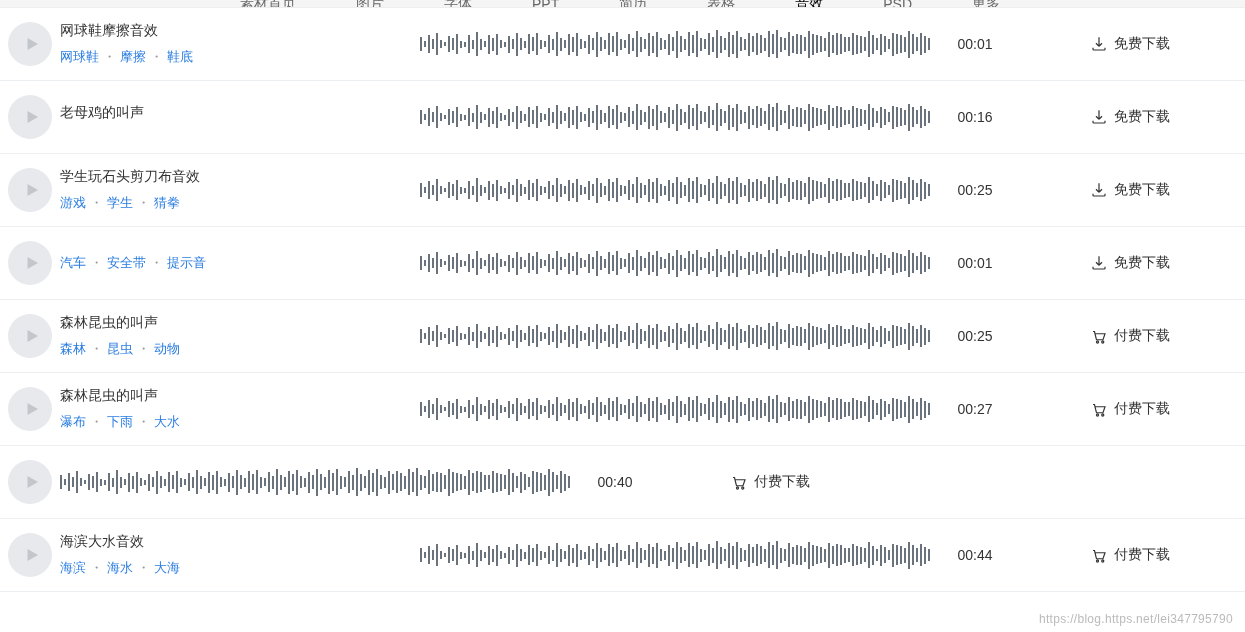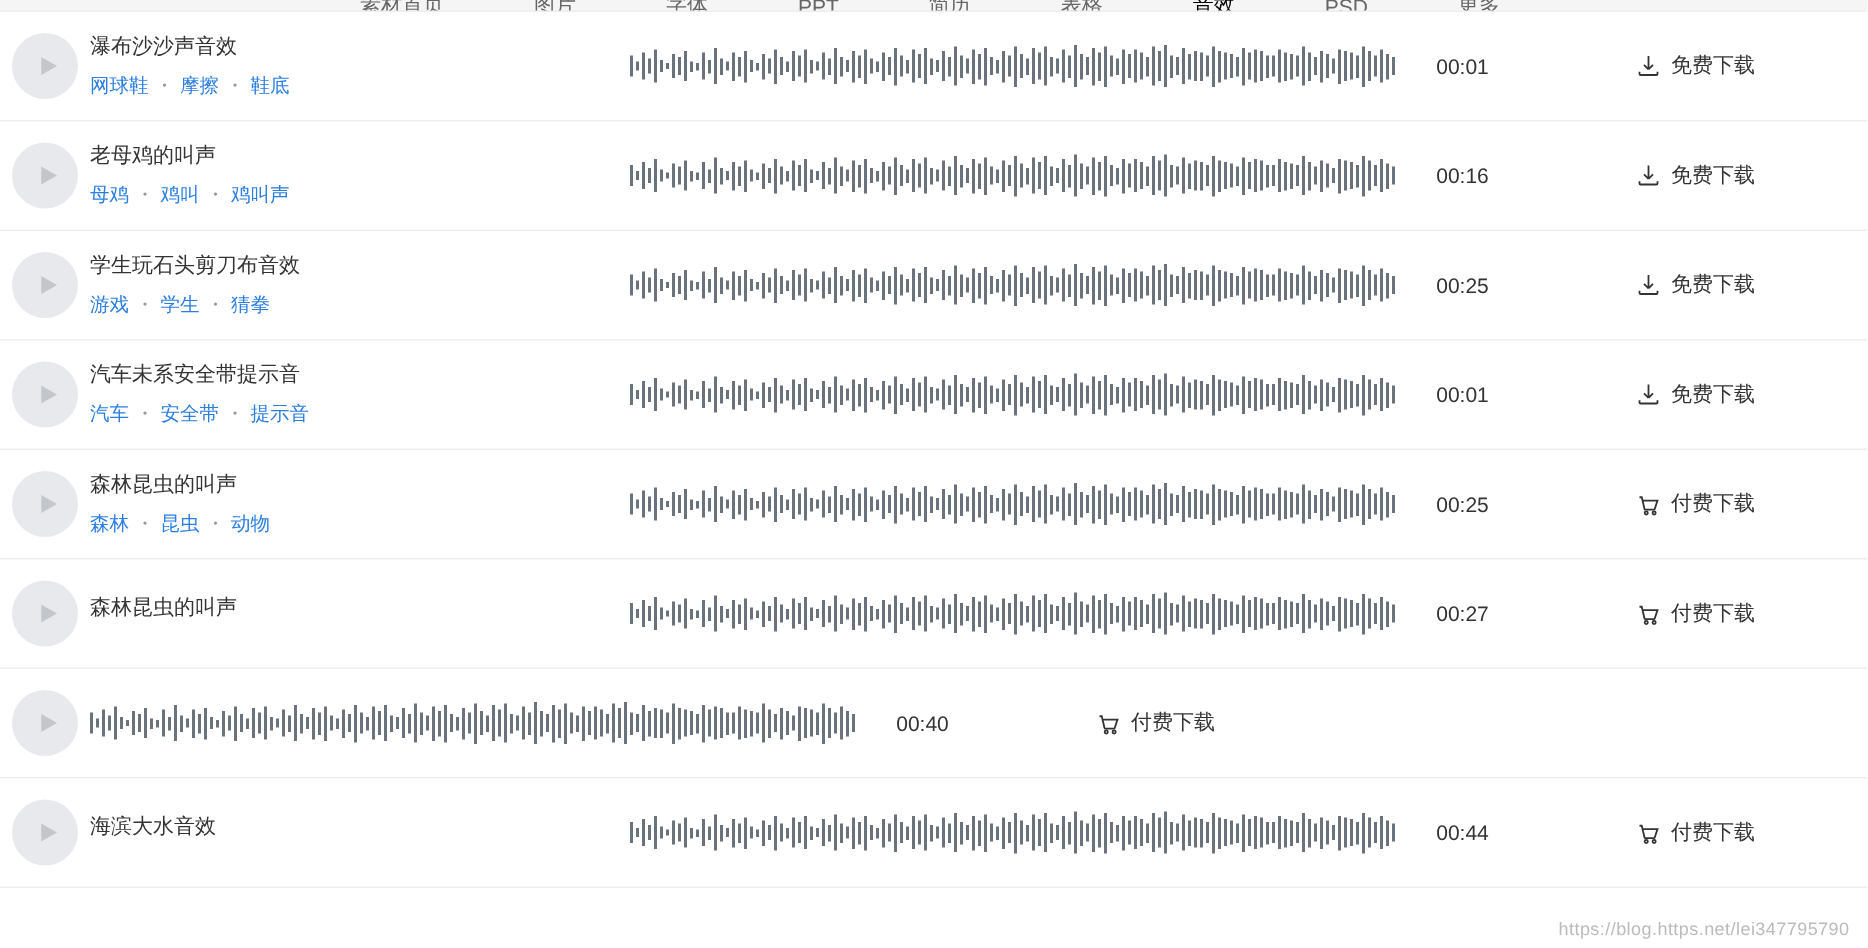--- a/index.html
+++ b/index.html
@@ -43,21 +43,21 @@
 <div class="list">
     <div class="row">
       <div class="play-col">
         <div class="play-btn">
           <svg viewBox="0 0 24 24">
             <path d="M6 4l14 8-14 8z"></path>
           </svg>
         </div>
       </div>
       <div class="info-col">
-        <div class="title">瀑布沙沙声音效</div>
+        <div class="title">网球鞋摩擦音效</div>
         <div class="tags"><span class="tag">网球鞋</span><span class="sep">・</span><span class="tag">摩擦</span><span class="sep">・</span><span class="tag">鞋底</span></div>
       </div>
       <div class="wave-col">
         <div class="wave">
           <div style="height: 14px;"></div>
           <div style="height: 6px;"></div>
           <div style="height: 18px;"></div>
           <div style="height: 10px;"></div>
           <div style="height: 22px;"></div>
           <div style="height: 8px;"></div>
@@ -197,21 +197,20 @@
     <div class="row">
       <div class="play-col">
         <div class="play-btn">
           <svg viewBox="0 0 24 24">
             <path d="M6 4l14 8-14 8z"></path>
           </svg>
         </div>
       </div>
       <div class="info-col">
         <div class="title">老母鸡的叫声</div>
-        <div class="tags"><span class="tag">母鸡</span><span class="sep">・</span><span class="tag">鸡叫</span><span class="sep">・</span><span class="tag">鸡叫声</span></div>
       </div>
       <div class="wave-col">
         <div class="wave">
           <div style="height: 14px;"></div>
           <div style="height: 6px;"></div>
           <div style="height: 18px;"></div>
           <div style="height: 10px;"></div>
           <div style="height: 22px;"></div>
           <div style="height: 8px;"></div>
           <div style="height: 4px;"></div>
@@ -502,21 +501,20 @@
     </div>
     <div class="row">
       <div class="play-col">
         <div class="play-btn">
           <svg viewBox="0 0 24 24">
             <path d="M6 4l14 8-14 8z"></path>
           </svg>
         </div>
       </div>
       <div class="info-col">
-        <div class="title">汽车未系安全带提示音</div>
         <div class="tags"><span class="tag">汽车</span><span class="sep">・</span><span class="tag">安全带</span><span class="sep">・</span><span class="tag">提示音</span></div>
       </div>
       <div class="wave-col">
         <div class="wave">
           <div style="height: 14px;"></div>
           <div style="height: 6px;"></div>
           <div style="height: 18px;"></div>
           <div style="height: 10px;"></div>
           <div style="height: 22px;"></div>
           <div style="height: 8px;"></div>
@@ -810,20 +808,21 @@
     <div class="row">
       <div class="play-col">
         <div class="play-btn">
           <svg viewBox="0 0 24 24">
             <path d="M6 4l14 8-14 8z"></path>
           </svg>
         </div>
       </div>
       <div class="info-col">
         <div class="title">森林昆虫的叫声</div>
+        <div class="tags"><span class="tag">瀑布</span><span class="sep">・</span><span class="tag">下雨</span><span class="sep">・</span><span class="tag">大水</span></div>
       </div>
       <div class="wave-col">
         <div class="wave">
           <div style="height: 14px;"></div>
           <div style="height: 6px;"></div>
           <div style="height: 18px;"></div>
           <div style="height: 10px;"></div>
           <div style="height: 22px;"></div>
           <div style="height: 8px;"></div>
           <div style="height: 4px;"></div>
@@ -1113,20 +1112,21 @@
     <div class="row">
       <div class="play-col">
         <div class="play-btn">
           <svg viewBox="0 0 24 24">
             <path d="M6 4l14 8-14 8z"></path>
           </svg>
         </div>
       </div>
       <div class="info-col">
         <div class="title">海滨大水音效</div>
+        <div class="tags"><span class="tag">海滨</span><span class="sep">・</span><span class="tag">海水</span><span class="sep">・</span><span class="tag">大海</span></div>
       </div>
       <div class="wave-col">
         <div class="wave">
           <div style="height: 14px;"></div>
           <div style="height: 6px;"></div>
           <div style="height: 18px;"></div>
           <div style="height: 10px;"></div>
           <div style="height: 22px;"></div>
           <div style="height: 8px;"></div>
           <div style="height: 4px;"></div>

